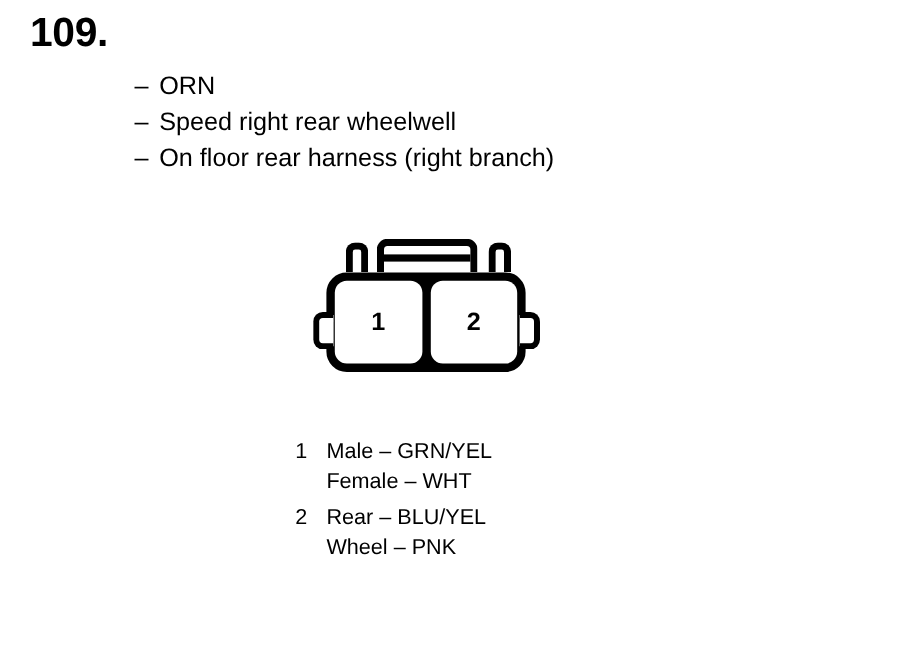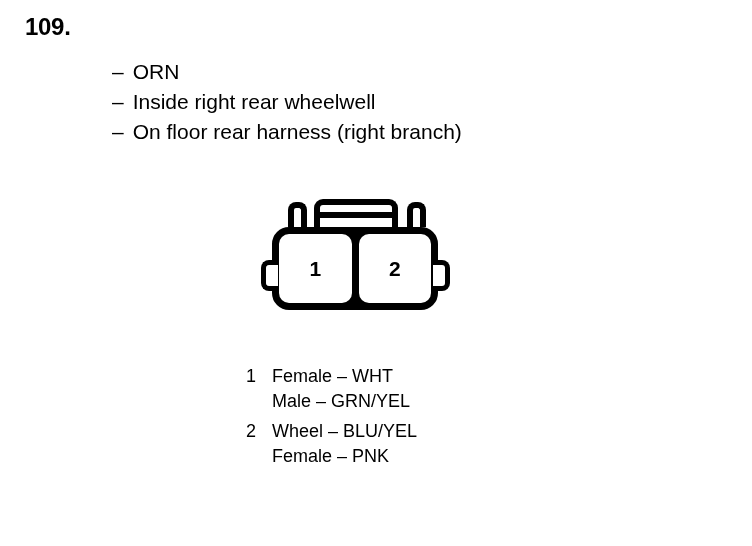--- a/index.html
+++ b/index.html
@@ -9,21 +9,21 @@
     position:relative; width:752px; height:546px;
     background:var(--paper,#fff); color:var(--ink,#000);
     font-family:"Liberation Sans","DejaVu Sans",sans-serif;
     overflow:hidden;
   }
 
   
   .heading {
     position:absolute; left:25px; top:5px; margin:0;
     display:flex; gap:17px;
-    font-size:24px; font-weight:bold; line-height:44px;
+    font-size:34px; font-weight:bold; line-height:44px;
     letter-spacing:-0.3px; white-space:nowrap;flex-direction:column;
   }
 
   
   .details {
     position:absolute; left:112px; top:57px; margin:0; padding:0;
     list-style:none; font-size:21px; line-height:30px;
   }
   .detail-line { display:flex; gap:9px; white-space:nowrap; }
   .dash { flex:none; }
@@ -87,21 +87,21 @@
     <span class="heading-num">109.</span>
   </h1>
 
   <ul class="details">
     <li class="detail-line">
       <span class="dash">–</span>
       <span>ORN</span>
     </li>
     <li class="detail-line">
       <span class="dash">–</span>
-      <span>Inside right rear wheelwell</span>
+      <span>Speed right rear wheelwell</span>
     </li>
     <li class="detail-line">
       <span class="dash">–</span>
       <span>On floor rear harness (right branch)</span>
     </li>
   </ul>
 
   <div class="diagram">
     <div class="tab-small tab-left"></div>
     <div class="tab-center">
@@ -119,26 +119,26 @@
     </div>
 
     <div class="notch notch-left"></div>
     <div class="notch notch-right"></div>
   </div>
 
   <div class="legend">
     <div class="legend-item">
       <span class="legend-num">1</span>
       <div class="legend-lines">
+        <div>Male – GRN/YEL</div>
         <div>Female – WHT</div>
-        <div>Male – GRN/YEL</div>
       </div>
     </div>
     <div class="legend-item">
       <span class="legend-num">2</span>
       <div class="legend-lines">
-        <div>Wheel – BLU/YEL</div>
-        <div>Female – PNK</div>
+        <div>Rear – BLU/YEL</div>
+        <div>Wheel – PNK</div>
       </div>
     </div>
   </div>
 
 </div>
 
 </body></html>

